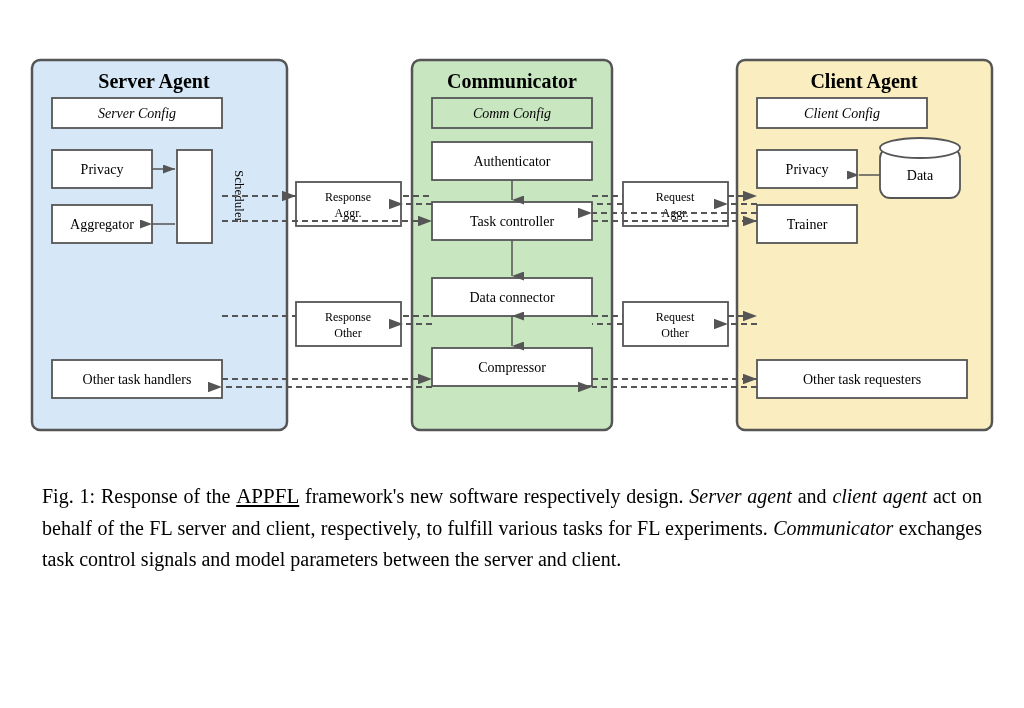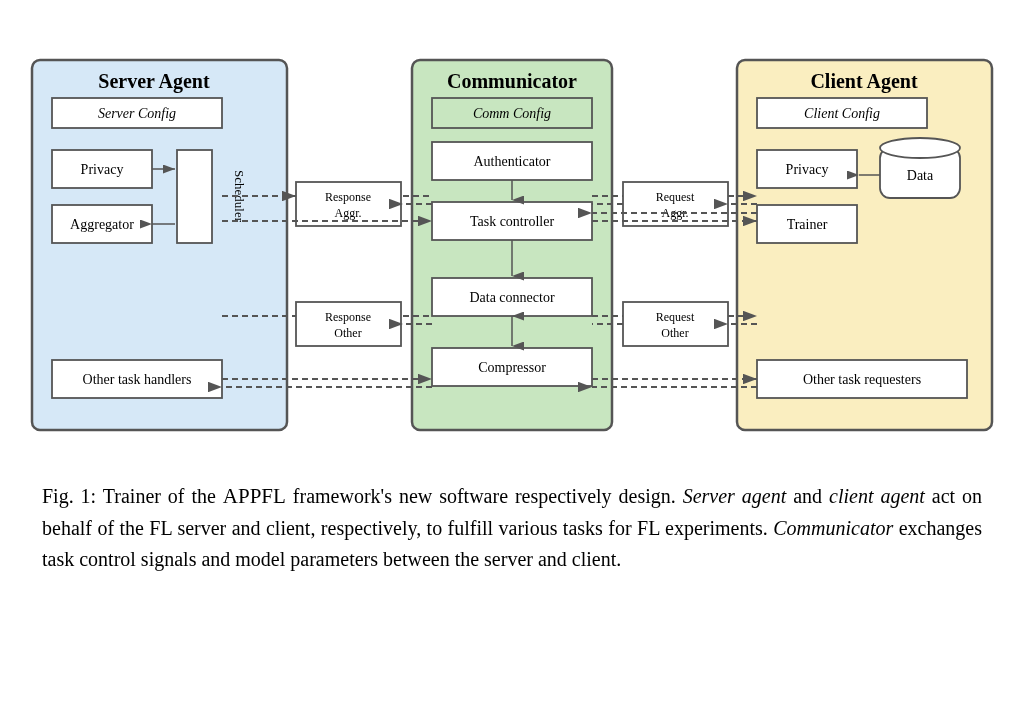--- a/index.html
+++ b/index.html
@@ -18,20 +18,21 @@
       line-height: 1.55;
       text-align: justify;
       padding: 10px 20px 10px 20px;
       max-width: 980px;
       margin: 0 auto;
     }
 
     .caption .smallcaps {
       font-variant: small-caps;
       font-size: 1.05em;
+      text-decoration: underline;
     }
 
     .caption em {
       font-style: italic;
     }
 
     
     .diagram-svg-container {
       display: flex;
       justify-content: center;
@@ -178,21 +179,21 @@
       <marker id="arrowhead-up" markerWidth="6" markerHeight="8" refX="3" refY="0" orient="auto-start-reverse">
         <polygon points="0 8, 6 8, 3 0" fill="#555"></polygon>
       </marker>
     </defs>
 
   </svg>
 </div>
 
 <div class="caption">
   <span>Fig. 1:</span>
-  <span> Trainer of the </span>
+  <span> Response of the </span>
   <span class="smallcaps">APPFL</span>
   <span> framework's new software respectively design. </span>
   <em>Server agent</em>
   <span> and </span>
   <em>client agent</em>
   <span> act on behalf of the FL server and client, respectively, to fulfill various tasks for FL experiments. </span>
   <em>Communicator</em>
   <span> exchanges task control signals and model parameters between the server and client.</span>
 </div>
 

